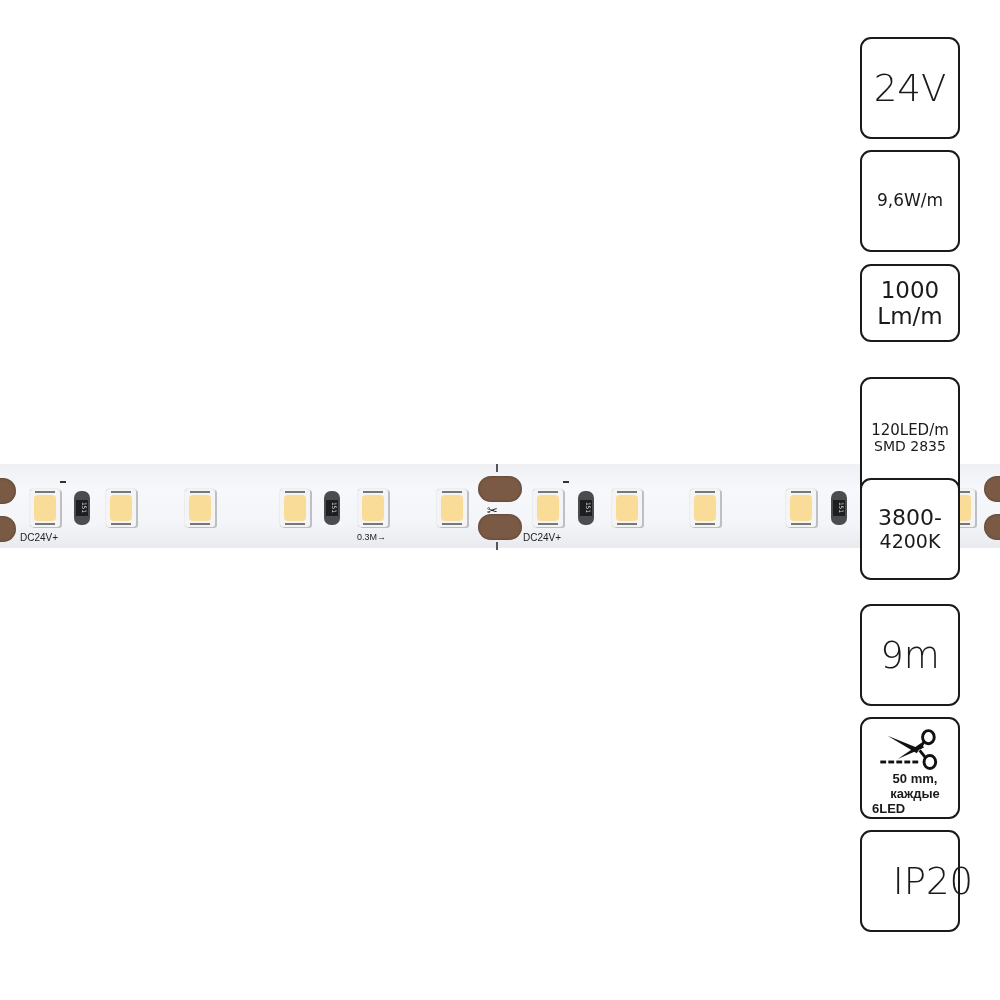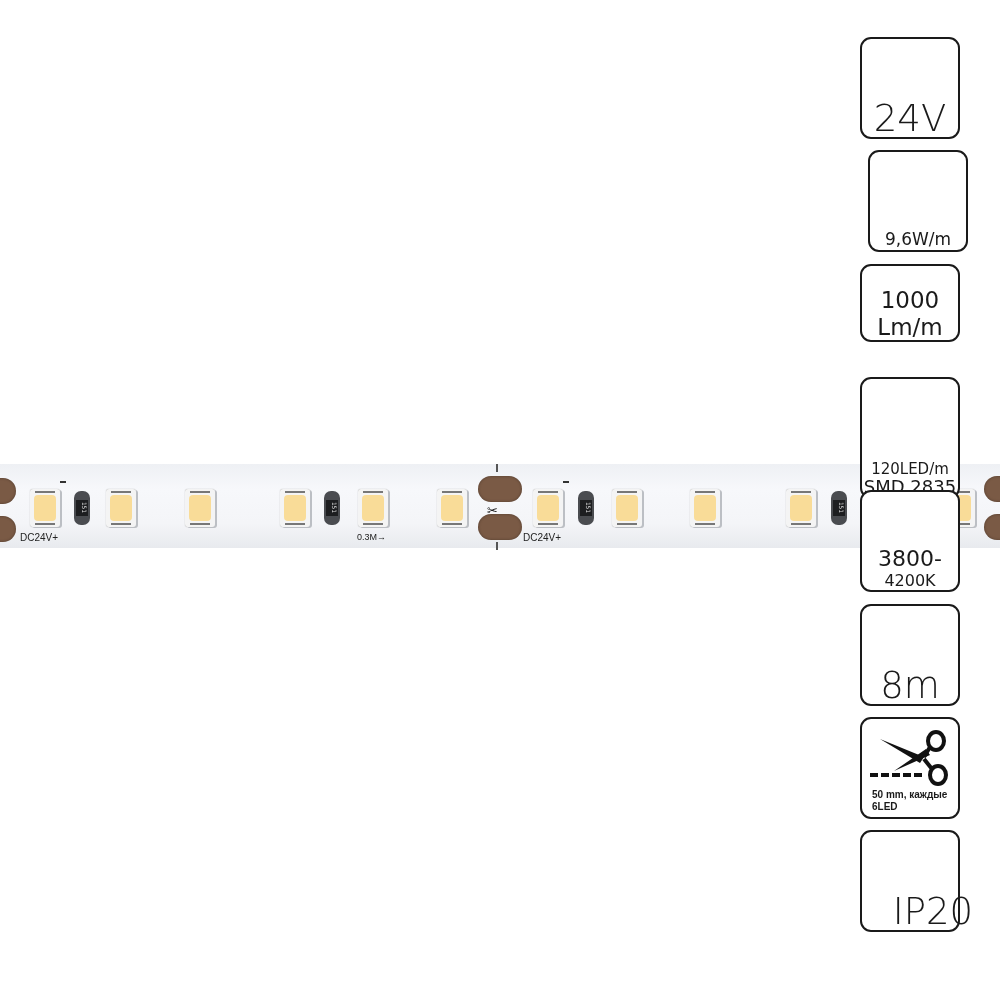--- a/index.html
+++ b/index.html
@@ -18,27 +18,27 @@
   .res::before { content:""; position:absolute; left:2px; top:9px; width:12px; height:16px; background:#1d1e20; }
   .res-label { position:absolute; left:2px; top:11px; width:12px; font-size:6px; color:#ddd; text-align:center; writing-mode:vertical-rl; font-family:"DejaVu Sans Mono", monospace; }
   .strip-text { position:absolute; font-size:10px; font-weight:normal; color:#222; font-family:"Liberation Sans", sans-serif; }
   .tick { position:absolute; width:2px; height:8px; background:#555; }
   .minus { position:absolute; width:6px; height:2px; background:#333; }
   .scissor-mark { position:absolute; font-size:13px; color:#111; font-weight:bold; }
 
   
   .spec { position:absolute; left:860px; width:100px; height:98px; background:#fff;
           border:2px solid #1a1a1a; border-radius:11px; box-sizing:border-box;
-          display:flex; flex-direction:column; align-items:center; justify-content:flex-end;
+          display:flex; flex-direction:column; align-items:center; justify-content:center;
           color:#1a1a1a; font-family:"DejaVu Sans", sans-serif; text-align:center; }
   .spec .big { font-size:37px; font-weight:300; line-height:1; letter-spacing:0px; }
   .spec .mid { font-size:23px; line-height:1.15; }
   .spec .small { font-size:17px; line-height:1.15; }
-  .spec .tiny { font-size:18px; line-height:1.1; }
-  .spec .cut-text { font-size:10px; font-weight:bold; line-height:1.15; text-align:left; align-self:flex-start; margin-left:10px; font-family:"Liberation Sans", sans-serif; }
+  .spec .tiny { font-size:14px; line-height:1.1; }
+  .spec .cut-text { font-size:13px; font-weight:bold; line-height:1.15; text-align:center; align-self:flex-start; margin-left:10px; font-family:"Liberation Sans", sans-serif; }
 </style>
 </head>
 <body>
 
 <div class="strip">
 
   <div class="pad" style="left:-28px; top:14px;"></div>
   <div class="pad" style="left:-28px; top:52px;"></div>
 
   <div class="minus" style="left:60px; top:17px;"></div>
@@ -80,41 +80,41 @@
   <div class="led" style="left:945px; top:25px;"></div>
 
   <div class="pad" style="left:984px; top:12px;"></div>
   <div class="pad" style="left:984px; top:50px;"></div>
 </div>
 
 <div class="spec" style="top:37px; height:102px;">
   <span class="big">24V</span>
 </div>
 
-<div class="spec" style="top:150px; height:102px;margin-left:8px;">
+<div class="spec" style="top:150px; height:102px;">
   <span class="small">9,6W/m</span>
 </div>
 
 <div class="spec" style="top:264px; height:78px;">
   <span class="mid">1000</span>
   <span class="mid">Lm/m</span>
 </div>
 
 <div class="spec" style="top:377px; height:122px;">
   <span class="tiny" style="font-size:15px;">120LED/m</span>
   <span class="tiny">SMD 2835</span>
 </div>
 
-<div class="spec" style="top:490px; height:102px;">
+<div class="spec" style="top:478px; height:102px;">
   <span class="mid" style="font-size:22px;">3800-</span>
-  <span class="mid" style="font-size:16px;">4200K</span>
+  <span class="mid" style="font-size:19px;">4200K</span>
 </div>
 
 <div class="spec" style="top:604px; height:102px;">
-  <span class="big">8m</span>
+  <span class="big">9m</span>
 </div>
 
 <div class="spec" style="top:717px; height:102px; justify-content:flex-start; padding-top:8px;">
   <svg width="84" height="62" viewBox="0 0 84 62" style="margin-left:-4px;">
 
     <rect x="4" y="46" width="8" height="4" fill="#111"></rect>
     <rect x="15" y="46" width="8" height="4" fill="#111"></rect>
     <rect x="26" y="46" width="8" height="4" fill="#111"></rect>
     <rect x="37" y="46" width="8" height="4" fill="#111"></rect>
     <rect x="48" y="46" width="8" height="4" fill="#111"></rect>

